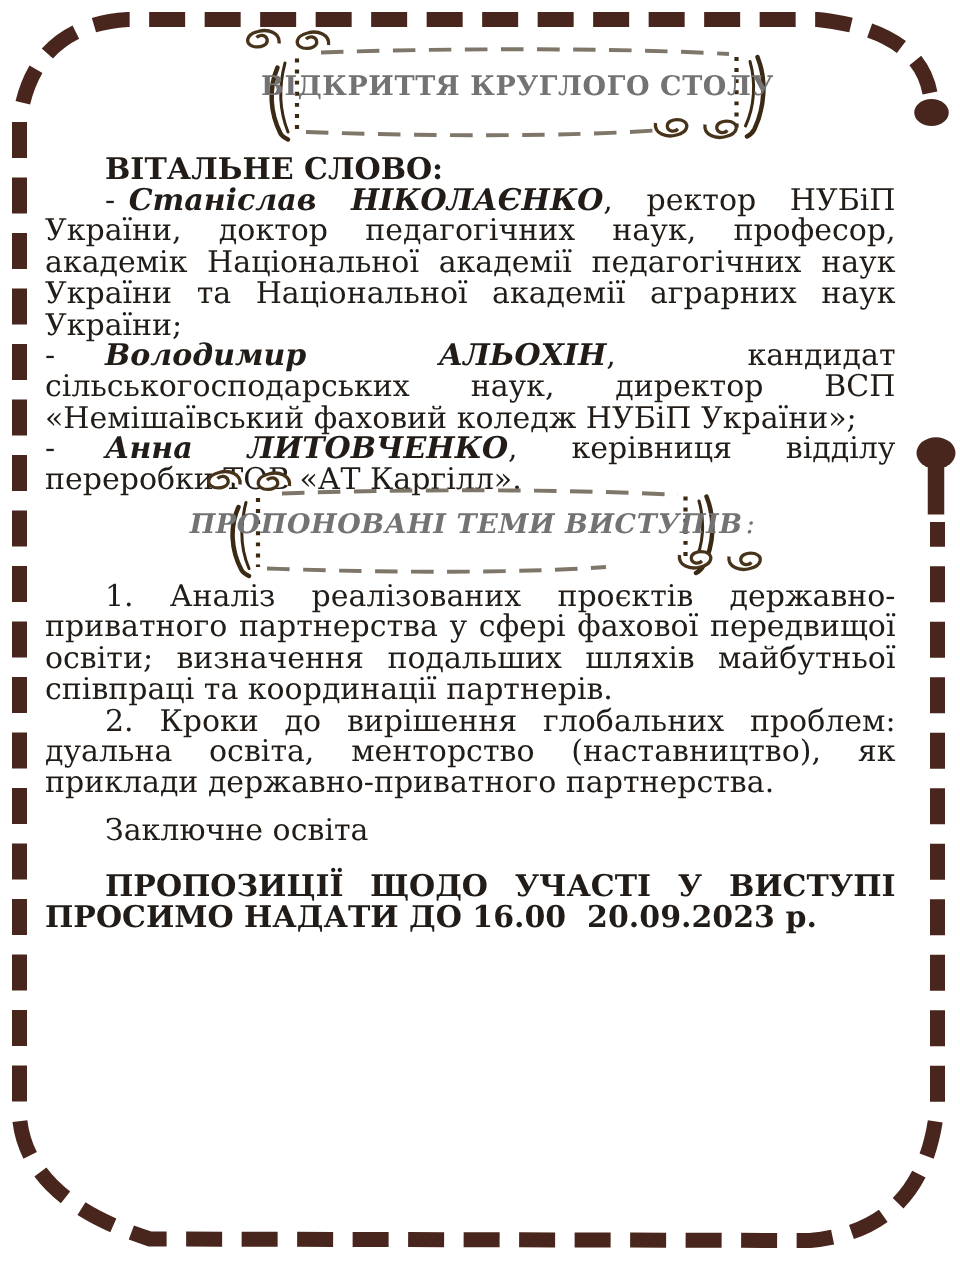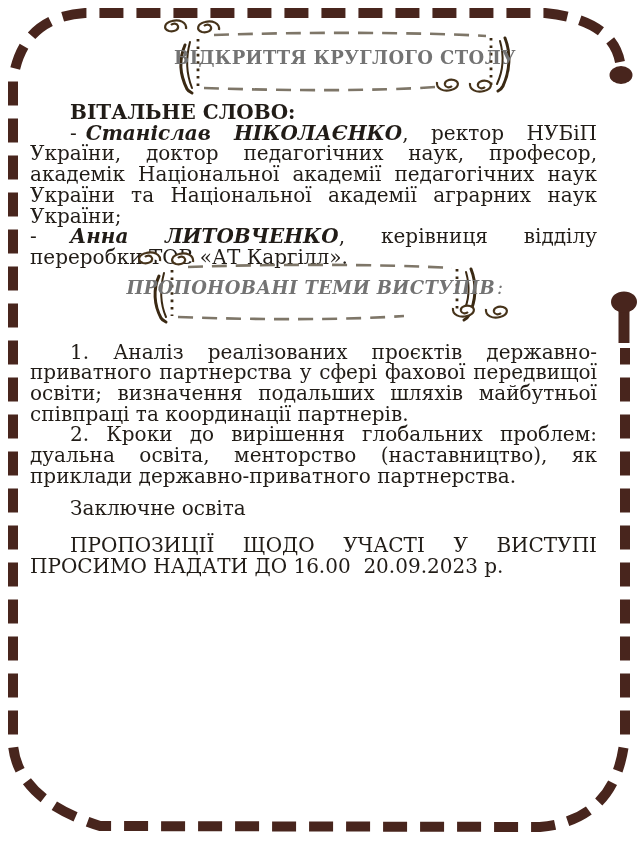--- a/index.html
+++ b/index.html
@@ -23,23 +23,23 @@
   .banner1{width:334px;height:66px;margin:29px 0 0 148px;}
   .banner2{width:326px;height:63px;margin:-7px 0 0 122px;font-style:italic;}
   .banner svg{position:absolute;left:0;top:0;overflow:visible;}
   .banner-label{
     position:absolute;left:0;top:0;right:0;bottom:10px;
     display:flex;align-items:center;justify-content:center;
     font-weight:bold;font-size:18px;letter-spacing:.4px;color:#737373;
     white-space:nowrap;
   }
   .banner-label .suffix{font-weight:normal;margin-left:2px;}
-  .topics{margin-top:18px;}
+  .topics{margin-top:1px;}
   .closing{margin-top:11px;}
-  .final{margin-top:17px;white-space:pre-wrap;}
+  .final{margin-top:17px;white-space:pre-wrap;font-weight:bold;}
   .frame-line{stroke:var(--c-frame,#3a2913);fill:none;stroke-linecap:round;}
   .frame-dash{stroke:var(--c-dash,#7e7668);fill:none;stroke-width:2.6;stroke-dasharray:15 9;}
   .frame-dots{stroke:var(--c-frame,#3a2913);fill:none;stroke-width:2.8;stroke-dasharray:2.6 4.8;}
   .curl{fill:#ffffff;stroke:#46331a;stroke-width:2.2;stroke-linejoin:round;}
 </style>
 </head>
 <body>
 
 <div class="page">
 
@@ -73,20 +73,21 @@
       </svg>
       <span class="banner-label">
         <span>ВІДКРИТТЯ КРУГЛОГО СТОЛУ</span>
       </span>
     </div>
 
     <p class="heading">ВІТАЛЬНЕ СЛОВО:</p>
 
     <p class="speaker indent"><span class="dash">-</span><span class="name">Станіслав НІКОЛАЄНКО</span><span>, ректор НУБіП України, доктор педагогічних наук, професор, академік Національної академії педагогічних наук України та Національної академії аграрних наук України;</span></p>
 
+    <p class="speaker hang"><span class="dash">-</span><span class="name">Володимир АЛЬОХІН</span><span>, кандидат сільськогосподарських наук, директор ВСП «Немішаївський фаховий коледж НУБіП України»;</span></p>
 
     <p class="speaker hang"><span class="dash">-</span><span class="name">Анна ЛИТОВЧЕНКО</span><span>, керівниця відділу переробки ТОВ «АТ Каргілл».</span></p>
 
     <div class="banner banner2">
       <svg width="326" height="63" viewBox="0 0 326 63">
         <path class="frame-dash" d="M 36 6 C 115 3, 230 3, 300 7"></path>
         <path class="frame-dash" d="M 26 56 C 110 59, 195 59, 252 55"></path>
         <path class="frame-line" stroke-width="3" d="M 7 15 C 1 28, 2 44, 9 57 C 10 59, 12 60, 14 61"></path>
         <path class="frame-line" stroke-width="2" d="M 12 12 C 8 27, 8 42, 14 56"></path>
         <path class="frame-dots" d="M 20 9 L 20 55"></path>

